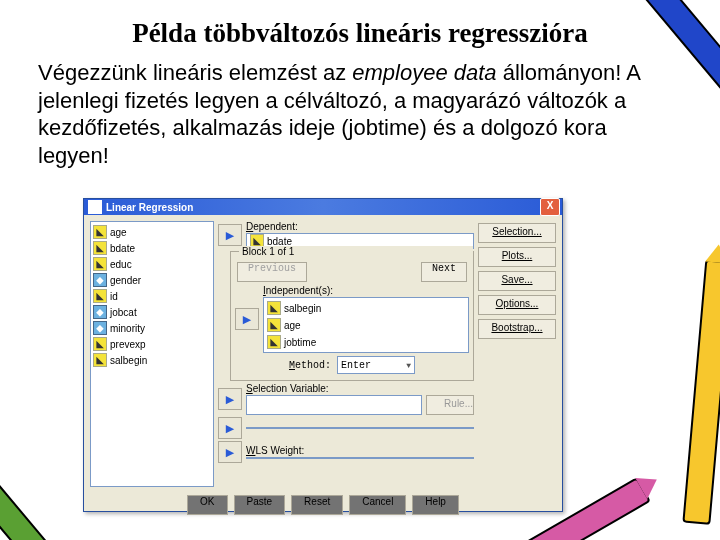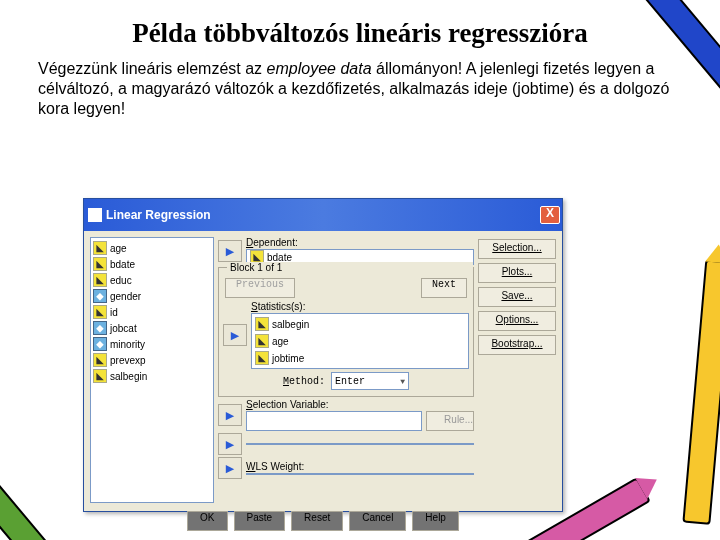--- a/index.html
+++ b/index.html
@@ -14,21 +14,21 @@
   }
   .slide-title {
     font-family: "Times New Roman", serif;
     font-weight: bold;
     font-size: 27px;
     text-align: center;
     margin: 18px 40px 10px 40px;
   }
   .slide-body {
     font-family: "Comic Sans MS", cursive, sans-serif;
-    font-size: 16px;
+    font-size: 22px;
     margin: 0 38px 10px 38px;
     line-height: 1.25;
   }
   .slide-body em { font-style: italic; }
 
   
   .crayon {
     position: absolute;
     width: 24px;
     height: 140px;
@@ -60,27 +60,27 @@
     left: 83px; top: 198px;
     width: 478px; height: 312px;
     background: #ece9d8;
     border: 1px solid #274f9f;
     box-shadow: 2px 2px 4px rgba(0,0,0,0.3);
     font-family: Tahoma, sans-serif;
     font-size: 10px;
     z-index: 5;
   }
   .titlebar {
-    height: 32px;
+    height: 16px;
     background: linear-gradient(to right, #2a5bd7, #4b7be0 50%, #2a5bd7);
     color: #fff;
     display: flex;
     align-items: center;
     padding: 0 2px 0 4px;
-    font-size: 12px;
+    font-size: 10px;
     font-weight: bold;
   }
   .titlebar .title-icon {
     width: 14px; height: 14px; background: #fff; margin-right: 4px;
     display:inline-block;
   }
   .titlebar .spacer { flex: 1; }
   .titlebar .close-btn {
     width: 18px; height: 16px; background: #e35f3e;
     border: 1px solid #fff; color: #fff; text-align: center;
@@ -115,21 +115,21 @@
   .field-label { font-size:10px; }
   .field-box {
     background:#fff; border:1px solid #7b9ac7; height:18px;
     flex:1; display:flex; align-items:center; padding:0 3px; gap:3px;
   }
   .field-box.tall { height: 44px; flex-direction:column; align-items:flex-start; padding:2px 3px; gap:1px;}
   .field-box .var-item { font-size:10px; }
   .inline-field { display:flex; flex-direction:column; gap:1px; flex:1;}
   .group-box {
     border:1px solid #aca899; padding:4px 4px 6px 4px;
-    display:flex; flex-direction:column; gap:3px;
+    display:flex; flex-direction:column; gap:3px;margin-left:12px;
   }
   .group-title {
     position:relative; top:-10px; left:4px; background:#ece9d8;
     display:inline-block; padding:0 3px; font-size:10px; margin-bottom:-8px;
   }
   .nav-row { display:flex; justify-content:space-between; padding: 0 2px;}
   .nav-btn {
     height:18px; padding: 0 10px; border:1px solid #aca899; background:#f0ede0;
     font-size:10px;
     font-family:Liberation Mono, monospace;
@@ -254,21 +254,21 @@
         <span class="group-title">Block 1 of 1</span>
         <div class="nav-row">
           <div class="nav-btn disabled">Previous</div>
           <div class="nav-btn">Next</div>
         </div>
         <div class="row">
           <div class="arrow-btn">
               <span>▶</span>
             </div>
           <div class="inline-field">
-            <span class="field-label underline-first">Statistics(s):</span>
+            <span class="field-label underline-first">Independent(s):</span>
             <div class="field-box tall">
               <div class="var-item">
                   <span class="var-icon var-scale">◣</span>
                   <span>salbegin</span>
                 </div>
               <div class="var-item">
                   <span class="var-icon var-scale">◣</span>
                   <span>age</span>
                 </div>
               <div class="var-item">

